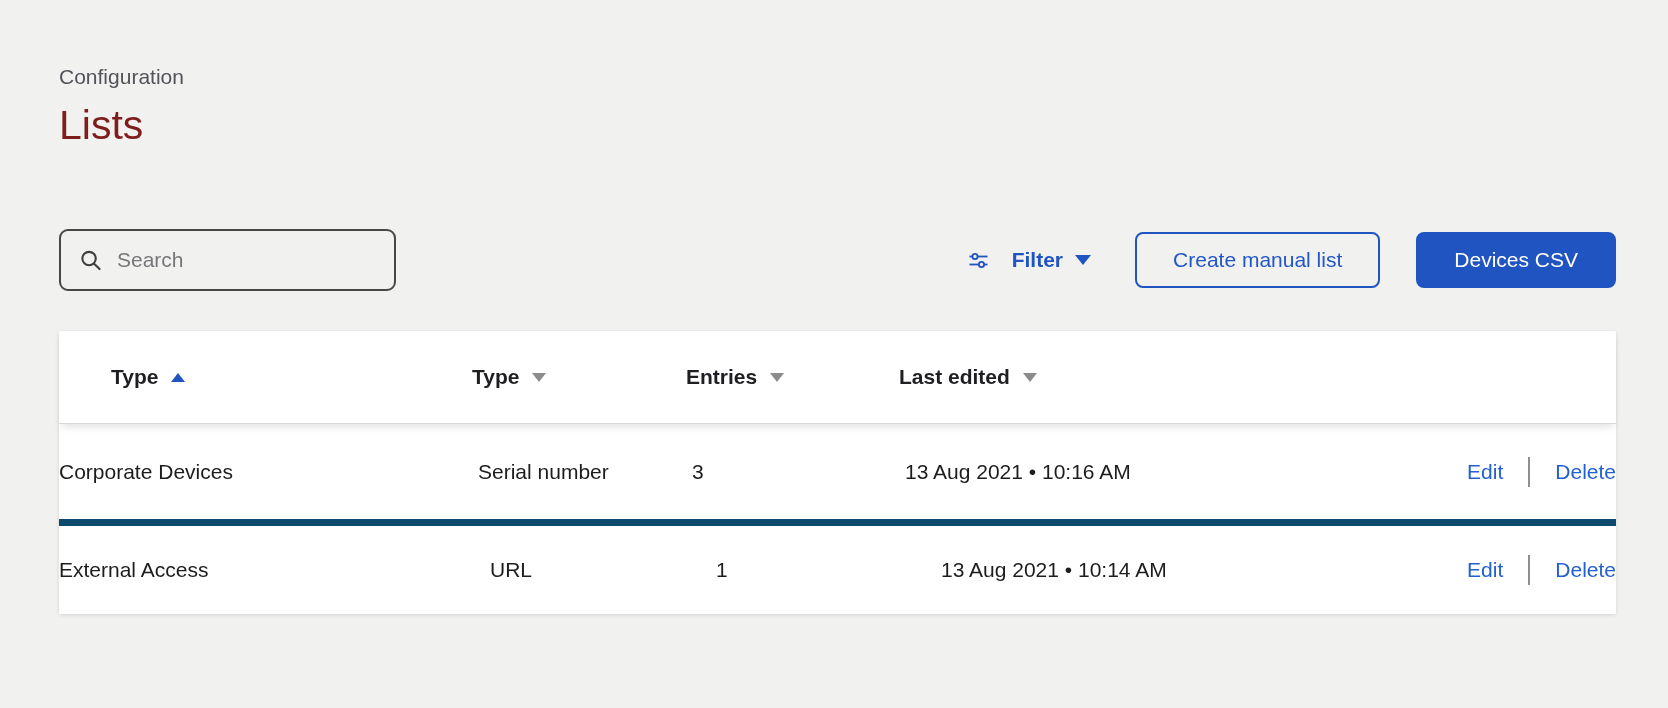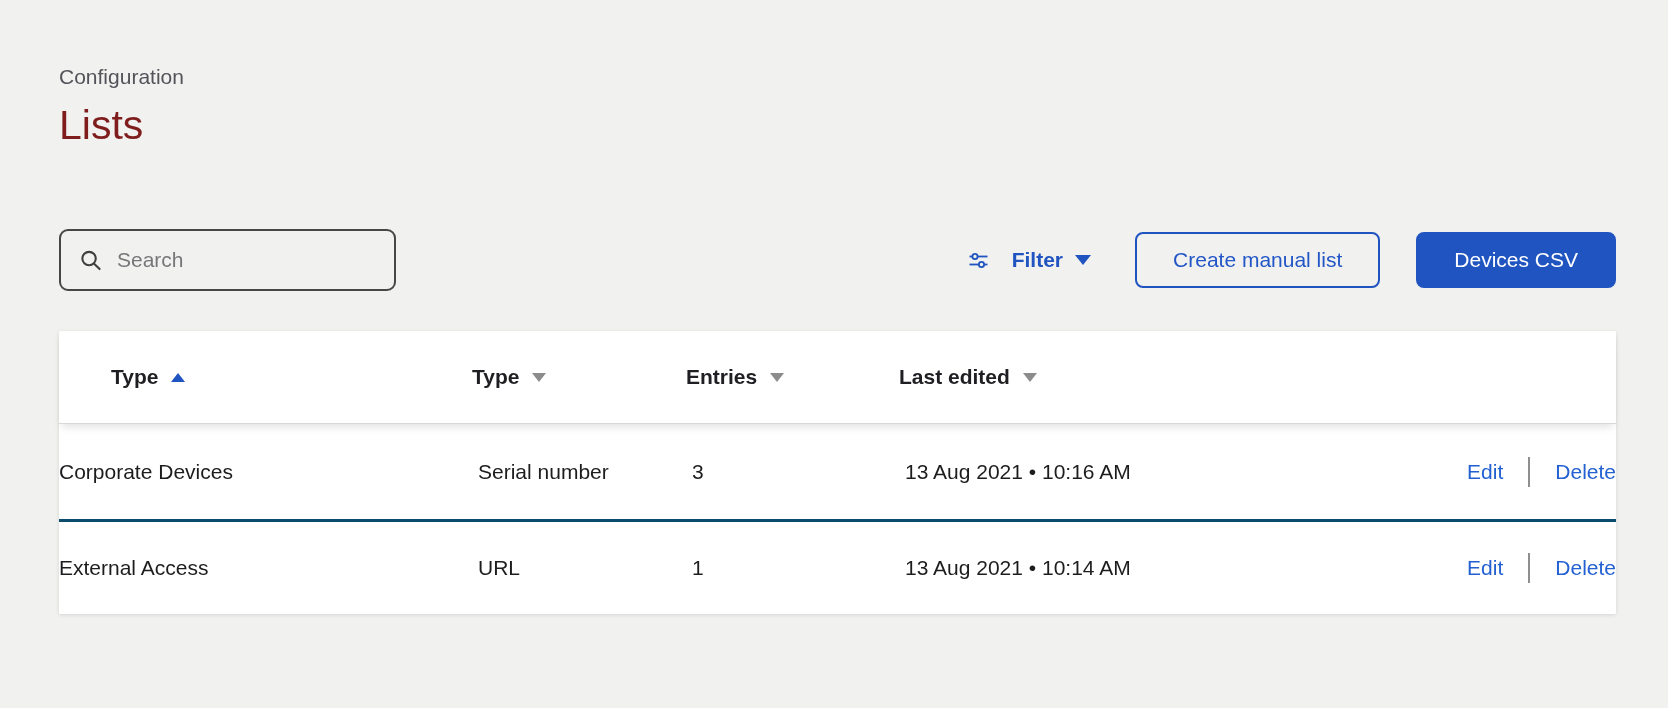--- a/index.html
+++ b/index.html
@@ -144,21 +144,21 @@
   }
   .sort-asc-active { border-bottom: 9px solid #2054c0; }
   .sort-desc { border-top: 9px solid #8c8c8c; }
 
   .trow {
     height: 95px;
     background: #ffffff;
     position: relative;
     z-index: 1;
   }
-  .trow + .trow { border-top: 3px solid #0c4a6e; }
+  .trow + .trow { border-top: 7px solid #0c4a6e; gap: 12px; }
   .trow:last-child { border-radius: 0 0 2px 2px; }
   .td {
     font-size: 21px;
     color: #1d1d1f;
   }
   .td-name { }
   .td-type, .td-entries, .td-edited { padding-left: 6px; }
   .td-actions {
     display: flex;
     align-items: center;

